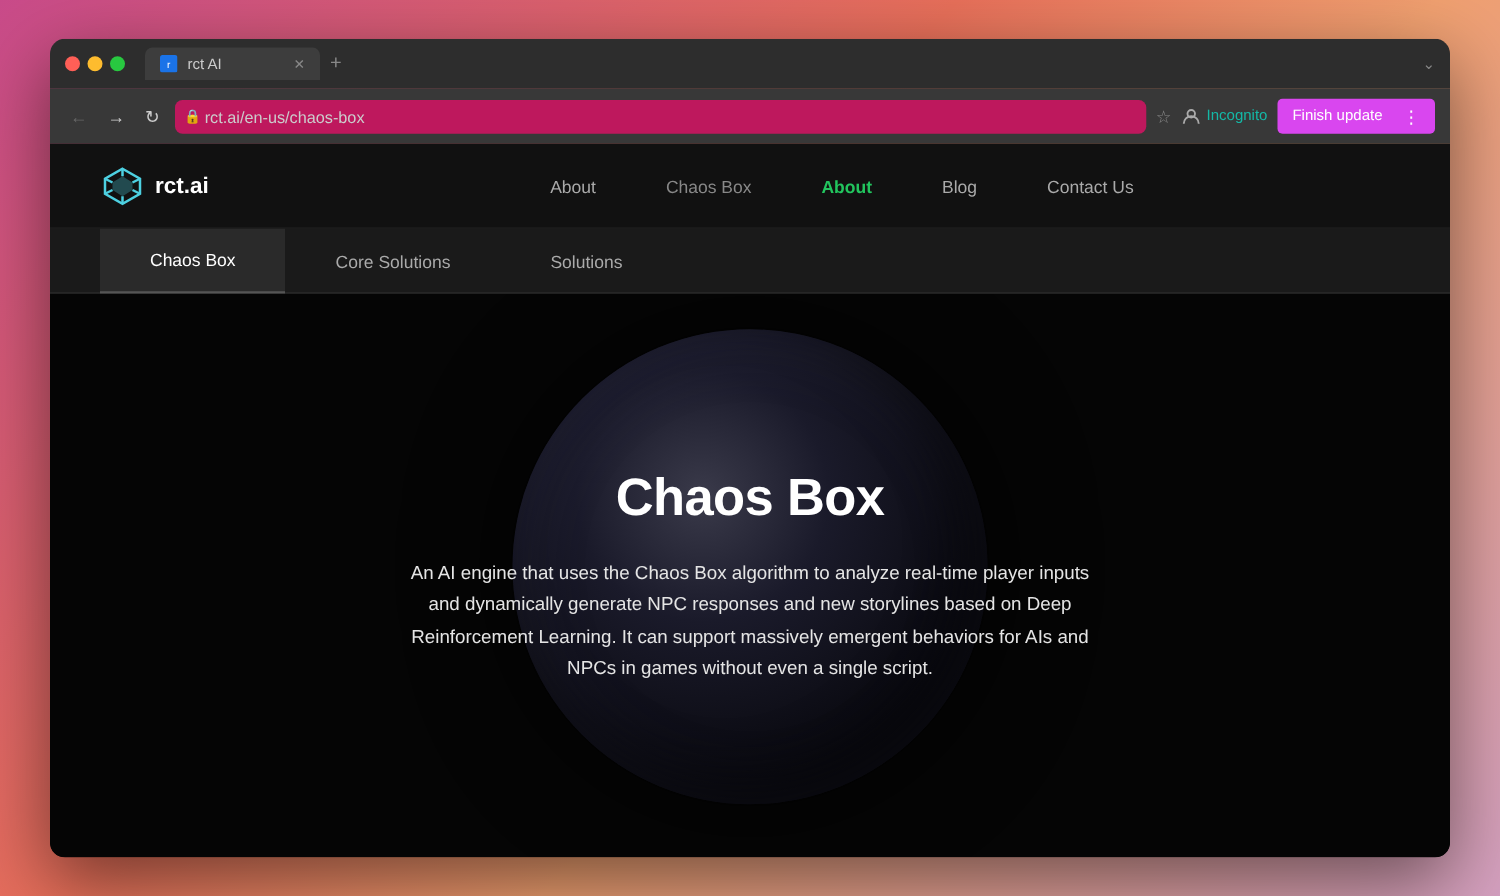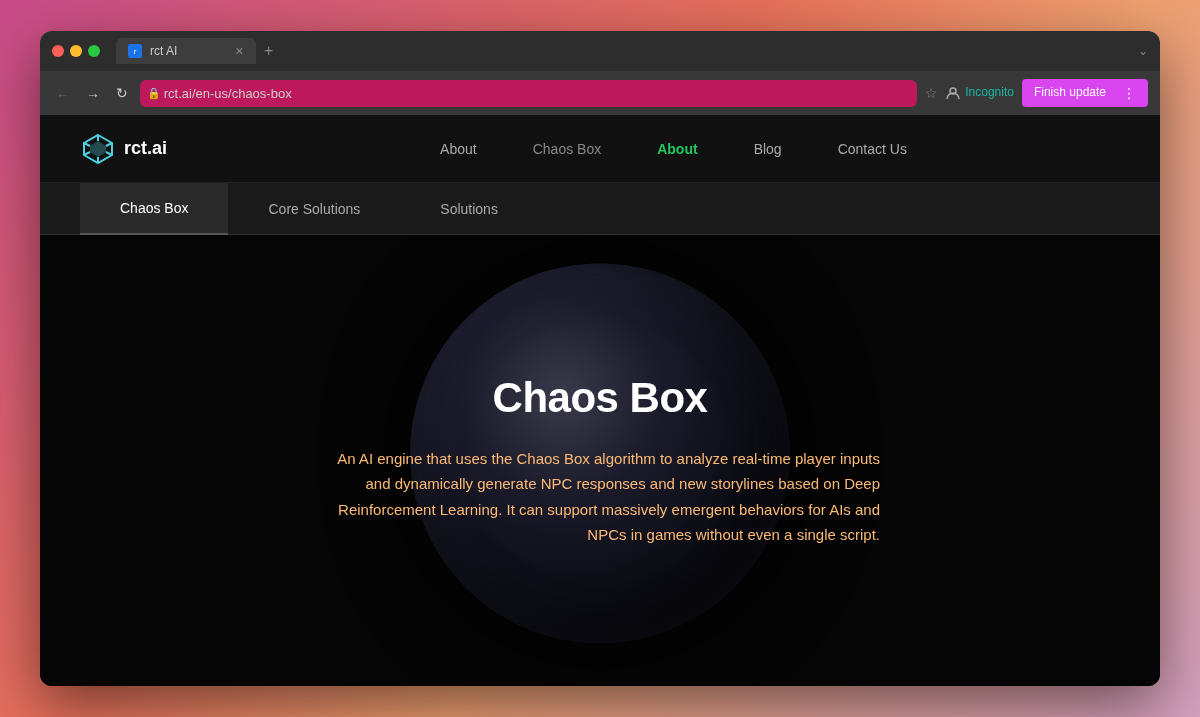--- a/index.html
+++ b/index.html
@@ -315,24 +315,24 @@
 
     .hero-title {
       color: white;
       font-size: 42px;
       font-weight: 700;
       margin-bottom: 24px;
       letter-spacing: -0.5px;
     }
 
     .hero-description {
-      color: #fdba74;
+      color: #e5e5e5;
       font-size: 15px;
       line-height: 1.7;
-      text-align: right;
+      text-align: center;
     }
   </style>
 </head>
 <body>
 
 <div class="browser-window">
 
   <div class="title-bar">
     <div class="traffic-lights">
       <div class="traffic-light tl-red"></div>

